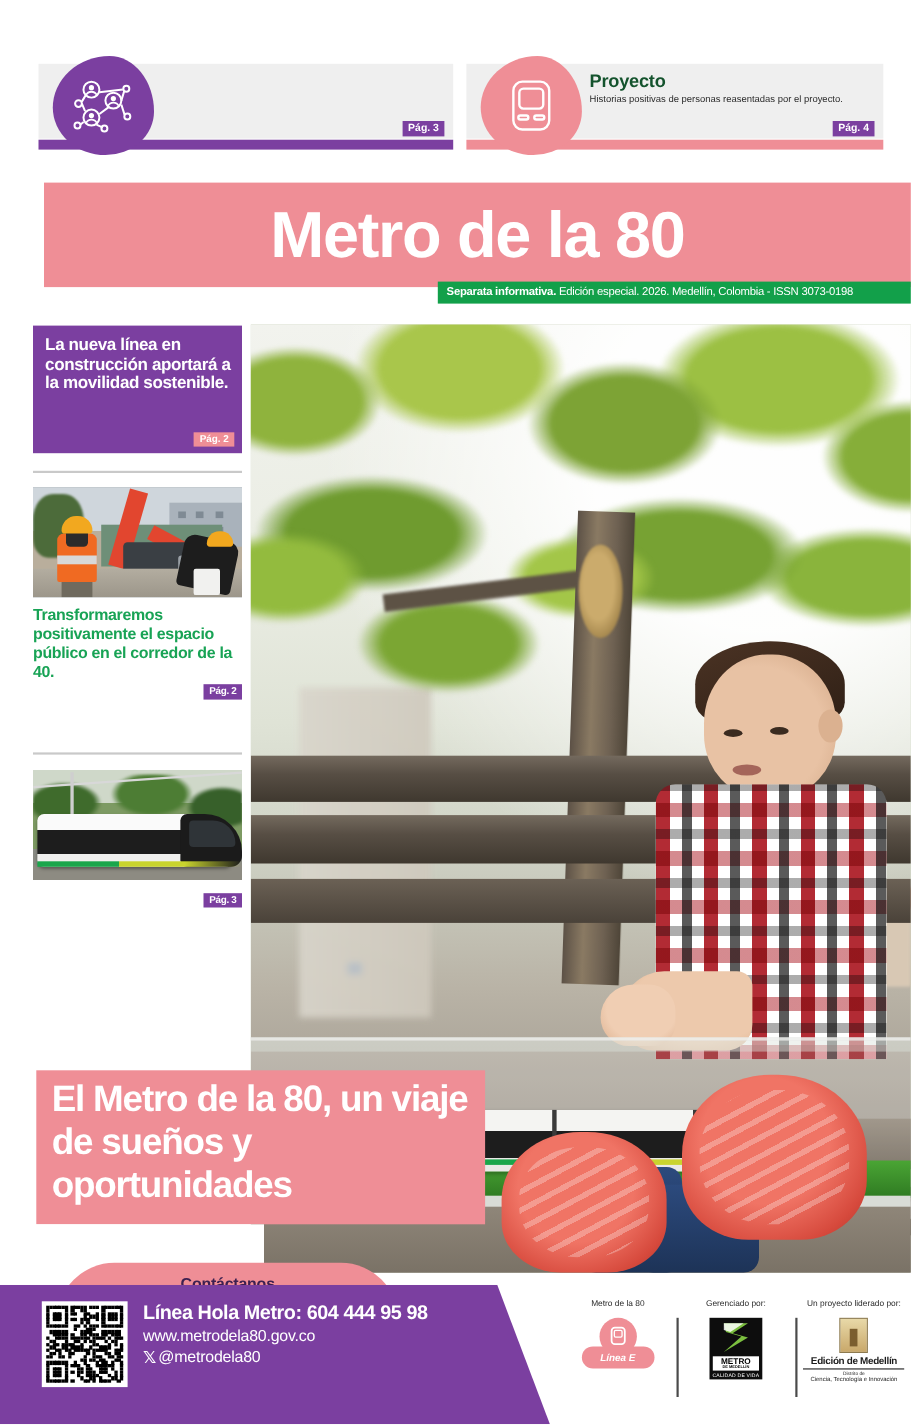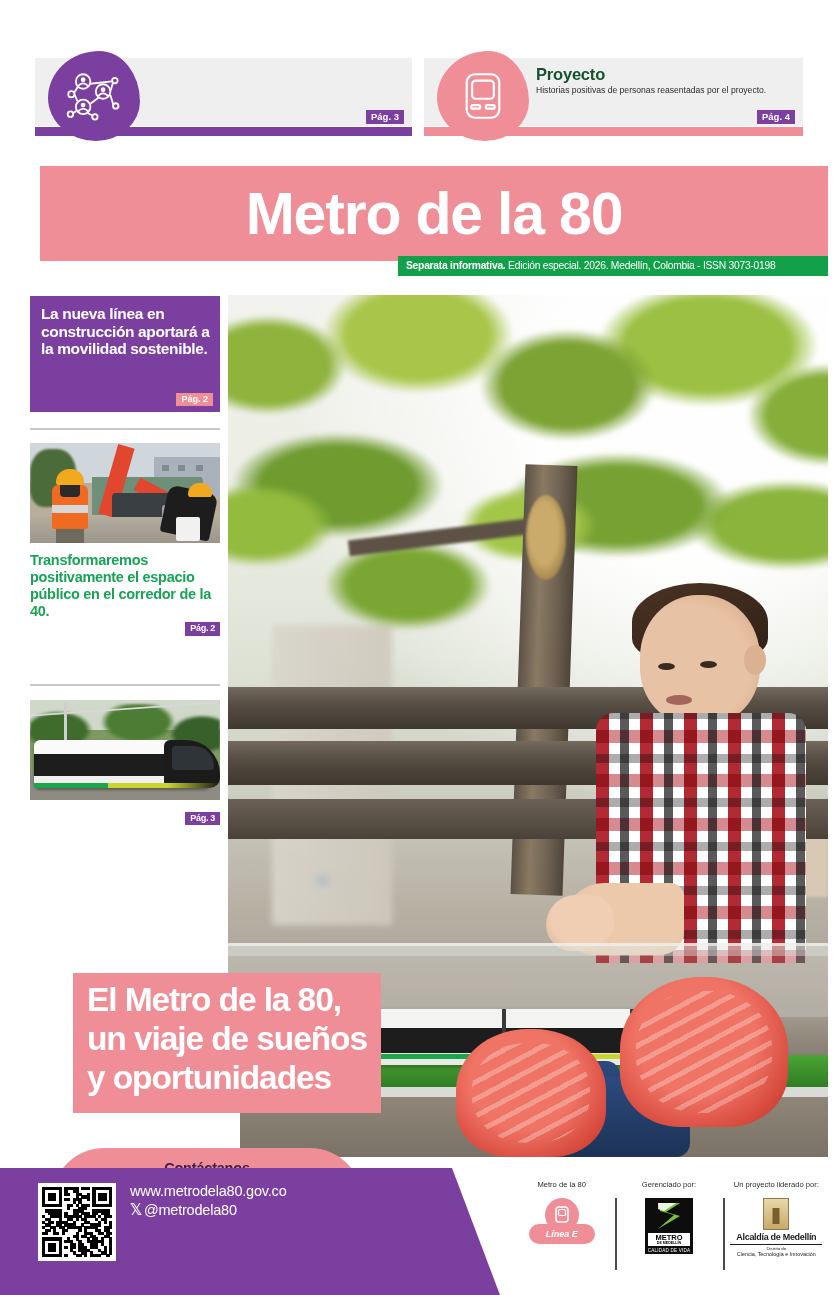--- a/index.html
+++ b/index.html
@@ -433,25 +433,24 @@
   .side-headline .pag-badge {
     right: 0; bottom: 0;
     background: #7b3fa0; color: #ffffff;
     font-size: 9px;
   }
 
   
   .headline-banner {
     position: absolute;
     left: 33px; top: 973px;
-    width: 308px; height: 140px;
+    width: 408px; height: 140px;
     background: #ef8e96;
     padding: 8px 0 0 14px;
     z-index: 25;
-    margin-left: 40px;
   }
   .headline-text {
     color: #ffffff;
     font-size: 33.5px;
     font-weight: bold;
     line-height: 1.16;
     letter-spacing: -1.1px;
   }
 
   
@@ -1106,20 +1105,21 @@
         <span class="qr-cell" style="left:42.00px;top:67.20px;width:3.20px;height:3.20px"></span>
         <span class="qr-cell" style="left:47.60px;top:67.20px;width:3.20px;height:3.20px"></span>
         <span class="qr-cell" style="left:50.40px;top:67.20px;width:3.20px;height:3.20px"></span>
         <span class="qr-cell" style="left:53.20px;top:67.20px;width:3.20px;height:3.20px"></span>
         <span class="qr-cell" style="left:56.00px;top:67.20px;width:3.20px;height:3.20px"></span>
         <span class="qr-cell" style="left:64.40px;top:67.20px;width:3.20px;height:3.20px"></span>
       </div>
   </div>
 
   <div class="contact-lines">
+    <div class="contact-phone">Línea Hola Metro: 604 444 95 98</div>
     <div class="contact-web">www.metrodela80.gov.co</div>
     <div class="contact-social">
       <span class="x-glyph">𝕏</span>
       <span>@metrodela80</span>
     </div>
   </div>
 
   <div class="logos">
 
     <div class="logo-col">
@@ -1147,21 +1147,21 @@
           <span class="metro-sub">DE MEDELLÍN</span>
         </div>
         <div class="metro-tag">CALIDAD DE VIDA</div>
       </div>
     </div>
 
     <div class="logo-col">
       <div class="logo-caption">Un proyecto liderado por:</div>
       <div class="alcaldia">
         <div class="alcaldia-shield"></div>
-        <div class="alcaldia-name">Alcaldía de Medellín</div>
+        <div class="alcaldia-name">Edición de Medellín</div>
         <div class="alcaldia-rule"></div>
         <div class="alcaldia-distrito">Distrito de</div>
         <div class="alcaldia-sub">Ciencia, Tecnología e Innovación</div>
       </div>
     </div>
 
   </div>
 
 </div>
 

